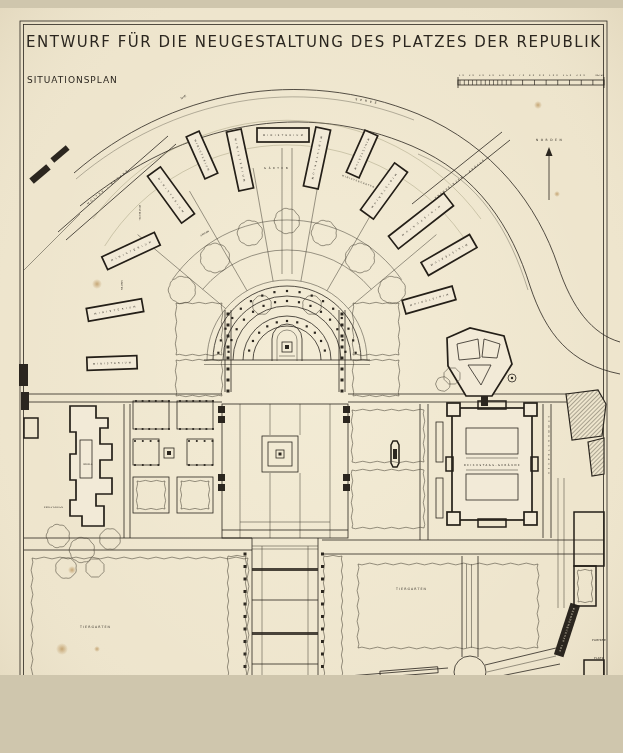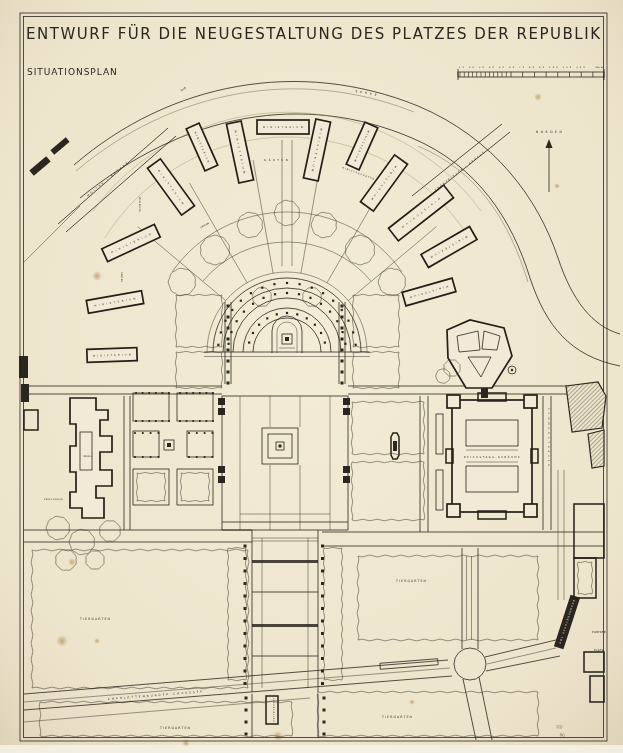--- a/index.html
+++ b/index.html
@@ -1,16 +1,16 @@
 <!DOCTYPE html>
 <html><head>
 <meta charset="utf-8">
 <style>
   html,body{margin:0;padding:0;background:#cfc6ad;}
-  .stage{width:623px;height:753px;position:relative;margin:0 auto;overflow:hidden;}
+  .stage{width:623px;height:667px;position:relative;margin:8px auto;overflow:hidden;}
   svg{display:block;}
   svg text{font-family:"DejaVu Sans","Liberation Sans",sans-serif;fill:#2b261f;}
   .s  {stroke:#2b261f;fill:none;stroke-width:.8;}
   .sA {stroke:#3d382e;fill:none;stroke-width:.5;}
   .s2 {stroke:#241f18;fill:#f2ead7;stroke-width:1.7;}
   .s2n{stroke:#241f18;fill:none;stroke-width:1.5;}
   .f  {fill:#2b261f;stroke:none;}
   .wg {stroke:#454034;fill:none;stroke-width:.55;}
   .faint{stroke:#97906f;fill:none;stroke-width:.5;opacity:.8;}
   .tT{font-size:15px;}

